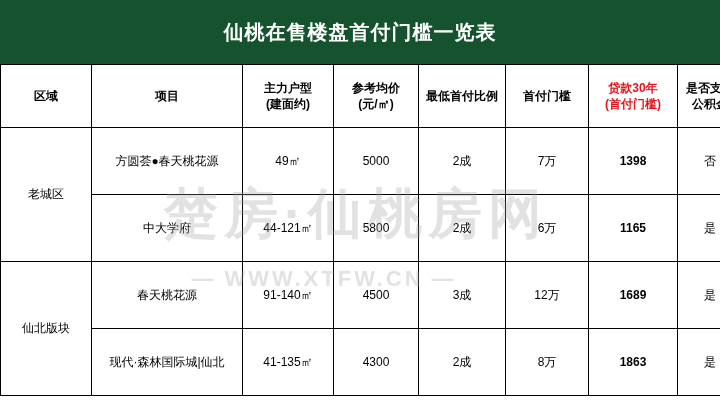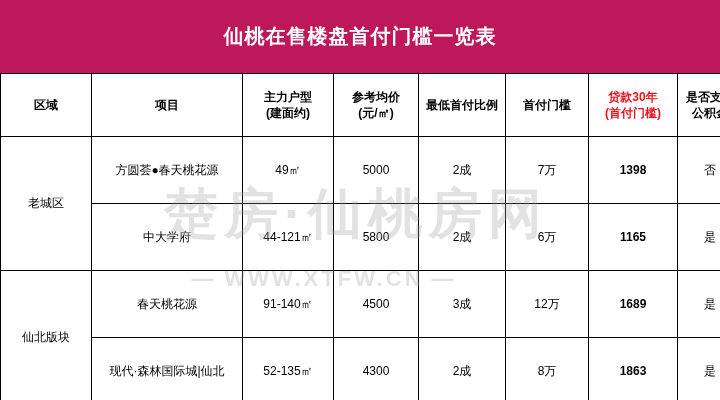--- a/index.html
+++ b/index.html
@@ -14,22 +14,22 @@
     overflow: hidden;
     position: relative;
   }
   .sheet {
     width: 720px;
     height: 400px;
     position: relative;
     box-sizing: border-box;
   }
   .title-bar {
-    height: 73px;
-    background: #be185d;
+    height: 64px;
+    background: #14532d;
     color: #ffffff;
     display: flex;
     align-items: center;
     justify-content: center;
     font-size: 20px;
     font-weight: bold;
     letter-spacing: 1px;
   }
   table.grid {
     border-collapse: collapse;
@@ -181,21 +181,21 @@
         <td class="project">春天桃花源</td>
         <td>91-140㎡</td>
         <td>4500</td>
         <td>3成</td>
         <td>12万</td>
         <td class="red">1689</td>
         <td>是</td>
       </tr>
       <tr>
         <td class="project">现代·森林国际城|仙北</td>
-        <td>52-135㎡</td>
+        <td>41-135㎡</td>
         <td>4300</td>
         <td>2成</td>
         <td>8万</td>
         <td class="red">1863</td>
         <td>是</td>
       </tr>
     </tbody>
   </table>
 
   <div class="wm">

